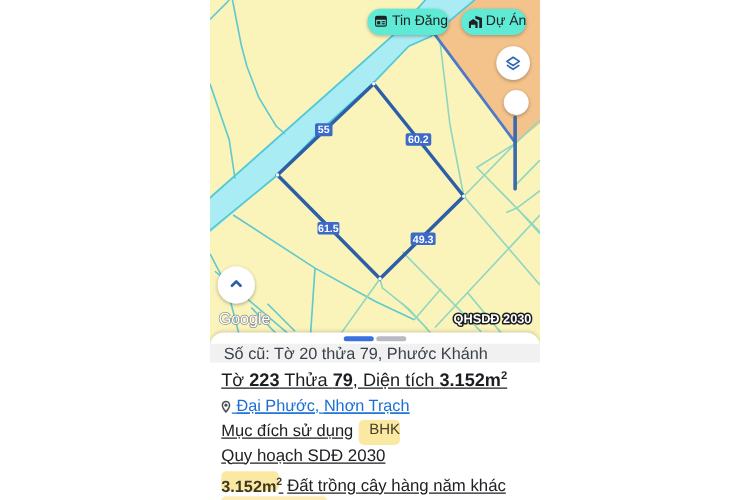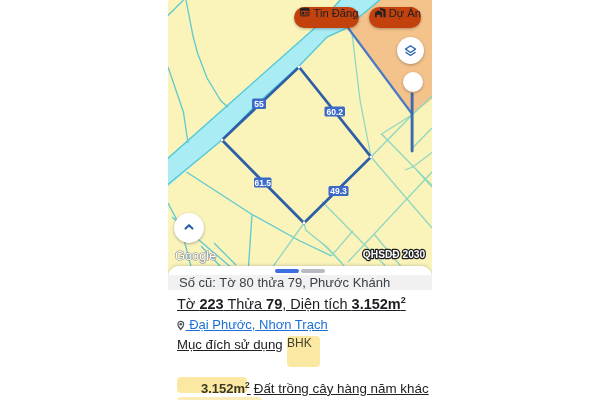--- a/index.html
+++ b/index.html
@@ -1,19 +1,19 @@
 <!DOCTYPE html>
 <html><head>
 <meta charset="utf-8">
 <style>
   html,body{margin:0;padding:0;}
   body{width:600px;height:400px;background:#ffffff;font-family:"Liberation Sans",sans-serif;}
   .stage{position:relative;width:600px;height:400px;background:#fff;overflow:hidden;}
   .map{position:absolute;left:168px;top:0;width:264px;height:400px;overflow:hidden;background:#faf3ba;}
-  .btn{position:absolute;background:#c2410c;border-radius:10.5px;height:21px;box-shadow:0 1px 3px rgba(0,0,0,.28);display:flex;justify-content:flex-start;box-sizing:border-box;padding-left:6px;font-weight:500;font-size:11.2px;color:#202124;white-space:nowrap;}
+  .btn{position:absolute;background:#5eead4;border-radius:10.5px;height:21px;box-shadow:0 1px 3px rgba(0,0,0,.28);display:flex;align-items:center;justify-content:flex-start;box-sizing:border-box;padding-left:6px;font-weight:500;font-size:11.2px;color:#202124;white-space:nowrap;}
   .circlebtn{position:absolute;background:#fff;border-radius:50%;box-shadow:0 1px 3px rgba(0,0,0,.3);display:flex;align-items:center;justify-content:center;}
   .panel{position:absolute;left:0;top:266px;width:264px;height:134px;background:#fff;border-radius:11px 11px 0 0;box-shadow:0 -1px 3px rgba(0,0,0,.15);}
   .panel .row{position:absolute;left:9px;white-space:nowrap;color:#202124;text-decoration:underline;}
   .chip{background:#fbe8a3;border-radius:4px;}
 </style>
 </head>
 <body>
 <div class="stage">
 
   <div class="map">
@@ -123,38 +123,39 @@
           <path fill="none" stroke="#2d5fa8" stroke-width="3" stroke-linecap="round" stroke-linejoin="round" d="M2.2,7.4 L7,2.6 L11.8,7.4"></path>
         </svg>
   </div>
 
   <div class="panel">
 
     <div style="position:absolute;left:107px;top:3px;width:24px;height:3.5px;border-radius:2px;background:#3a6fe0;"></div>
 
     <div style="position:absolute;left:132.5px;top:3px;width:24px;height:3.5px;border-radius:2px;background:#b7bac0;"></div>
 
-    <div style="position:absolute;left:0;top:8.5px;width:264px;height:15.8px;background:#f1f1f2;color:#3a4149;font-size:13px;line-height:15.8px;"><span style="margin-left:11px">Số cũ: Tờ 80 thửa 79, Phước Khánh</span></div>
+    <div style="position:absolute;left:0;top:8.5px;width:264px;height:15.8px;background:#f1f1f2;color:#3a4149;font-size:13px;line-height:15.8px;"><span style="margin-left:11px">Số cũ: Tờ 20 thửa 79, Phước Khánh</span></div>
 
     <div class="row" style="top:29px;font-size:14.5px;color:#1c1e21;">Tờ <b>223</b> Thửa <b>79</b>, Diện tích <b>3.152m<sup style="font-size:9px">2</sup></b></div>
 
     <div class="row" style="top:51px;font-size:13px;color:#1a6fd6;">
       <svg width="7.5" height="11" viewBox="0 0 12 16" style="vertical-align:-1.5px;margin-right:1px">
             <path fill="none" stroke="#4c5156" stroke-width="2" d="M6,1.2 a4.6,4.6 0 0 1 4.6,4.6 c0,3.4 -4.6,8.6 -4.6,8.6 s-4.6,-5.2 -4.6,-8.6 a4.6,4.6 0 0 1 4.6,-4.6 Z"></path>
             <circle cx="6" cy="5.8" r="2" fill="#4c5156"></circle>
           </svg>
       <span style="text-decoration:underline">Đại Phước,</span> <span style="text-decoration:underline">Nhơn Trạch</span>
     </div>
 
     <div class="row" style="top:70.5px;font-size:13.2px;text-align:center;">Mục đích sử dụng</div>
 
-    <div class="chip" style="position:absolute;left:119px;top:70px;width:33px;text-align:left;height:31px;line-height:15.5px;font-size:12px;color:#45412c;">BHK</div>
+    <div class="chip" style="position:absolute;left:119px;top:70px;width:33px;text-align:right;height:20px;line-height:15.5px;font-size:12px;color:#45412c;">BHK</div>
 
+    <div class="row" style="top:90.5px;font-size:13.5px;">Quy hoạch SDĐ 2030</div>
 
     <div class="row" style="top:110.5px;font-size:13.4px;">
-      <span class="chip" style="display:inline-block;width:46px;text-align:center;height:16.5px;line-height:16.5px;font-weight:bold;font-size:13px;color:#3b3722;padding-left:24px;">3.152m<sup style="font-size:8.5px">2</sup></span>
+      <span class="chip" style="display:inline-block;width:46px;text-align:center;height:16.5px;line-height:16.5px;font-weight:bold;font-size:13px;color:#3b3722;">3.152m<sup style="font-size:8.5px">2</sup></span>
       <span style="margin-left:3px">Đất trồng cây hàng năm khác</span>
     </div>
 
     <div style="position:absolute;left:9px;top:130.5px;width:85px;height:4px;border-radius:4px 4px 0 0;background:#fcedb8;"></div>
   </div>
   </div>
 </div>
 
 </body></html>

